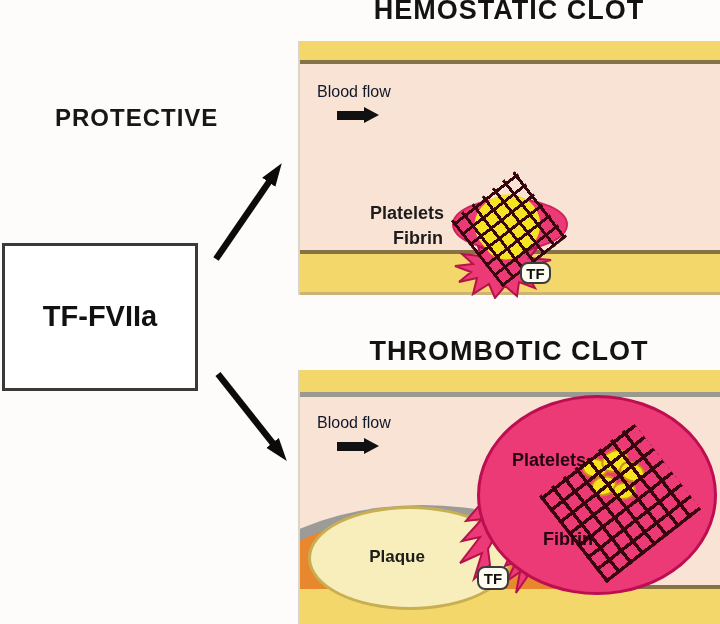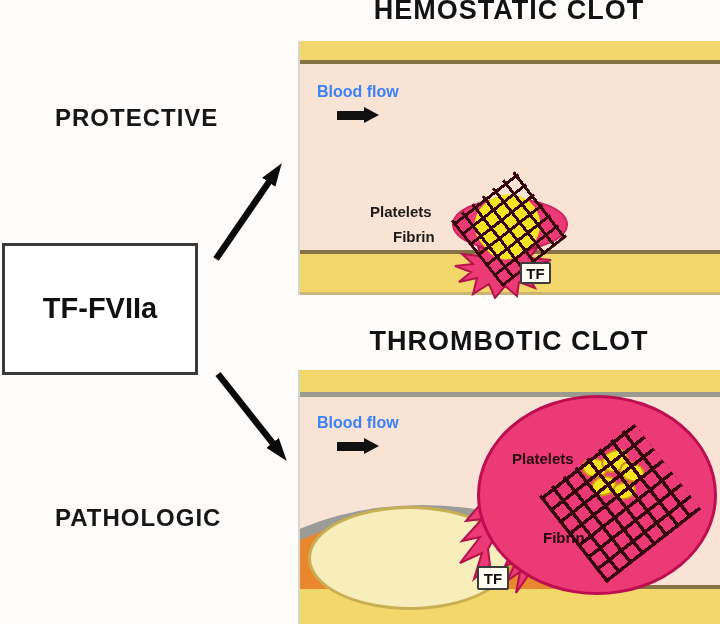--- a/index.html
+++ b/index.html
@@ -3,28 +3,28 @@
 <meta charset="utf-8">
 <style>
   * { margin:0; padding:0; box-sizing:border-box; }
   html,body { width:720px; height:624px; }
   body { font-family:"Liberation Sans", sans-serif; background:#fdfcfa; }
   #page { position:relative; width:720px; height:624px; overflow:hidden; background:#fdfcfa; }
 
   .ttl { position:absolute; left:298px; width:422px; text-align:center;
          font-weight:bold; font-size:27px; letter-spacing:1px; color:#131313; }
   #title-hemostatic { top:-5px; }
-  #title-thrombotic { top:326px; }
+  #title-thrombotic { top:336px; }
 
   .pathway-label { position:absolute; left:55px; width:235px; text-align:left;
                    font-weight:bold; font-size:24px; letter-spacing:1px; color:#171717; }
   #label-protective { top:104px; }
   #label-pathologic { top:504px; }
 
-  #source-box { position:absolute; left:2px; top:243px; width:196px; height:132px;
+  #source-box { position:absolute; left:2px; top:243px; width:196px; height:148px;
                 background:#ffffff; border:3px solid #3a3a3a;
                 display:flex; flex-direction:column; align-items:center; justify-content:center;
                 font-weight:bold; font-size:29px; line-height:1.3; color:#111; }
 
   #arrow-layer { position:absolute; left:0; top:0; width:720px; height:624px; pointer-events:none; }
 
   
   .vessel { position:absolute; left:298px; width:422px; height:254px;
             border-left:2px solid #d8d5ca; overflow:visible; }
   #vessel-top { top:41px; }
@@ -44,27 +44,27 @@
   #vessel-top .l5 { top:213px; height:38px; }
   #vessel-top .l6 { top:251px; height:3px; }
 
   
   #vessel-bottom .l1 { top:0; height:22px; }
   #vessel-bottom .l2 { top:22px; height:5px; }
   #vessel-bottom .l3 { top:27px; height:188px; }
   #vessel-bottom .l4 { top:215px; height:4px; }
   #vessel-bottom .l5 { top:219px; height:35px; }
 
-  .blood-flow { position:absolute; font-weight:bold; font-size:16px; color:#3b82f6; z-index:6; }
+  .blood-flow { position:absolute; font-weight:normal; font-size:16px; color:#0f172a; z-index:6; }
   .flow-arrow { position:absolute; display:flex; align-items:center; z-index:6; }
   .flow-shaft { width:27px; height:9px; background:#111; }
   .flow-head  { width:0; height:0; border-top:8px solid transparent;
                 border-bottom:8px solid transparent; border-left:15px solid #111; }
 
-  .small-label { position:absolute; font-weight:bold; font-size:15px; color:#1c1c1c; z-index:7; }
+  .small-label { position:absolute; font-weight:bold; font-size:18px; color:#1c1c1c; z-index:7; }
 
   .clot { position:absolute; background:#ec3a76; border-radius:50%; }
   #clot-small { left:152px; top:157px; width:116px; height:53px;
                 border:2px solid #cf245e; z-index:1; }
   #clot-large { left:177px; top:25px; width:240px; height:200px;
                 border:3px solid #bc0e51; z-index:4; }
 
   .mesh { position:absolute; transform:rotate(-38deg);
           background-image:
             repeating-linear-gradient(90deg, #38060f 0, #38060f 3px, transparent 3px, transparent 13px),
@@ -76,21 +76,21 @@
             repeating-linear-gradient(0deg, #38060f 0, #38060f 3.5px, transparent 3.5px, transparent 15px); }
 
   #platelet-mass-top { position:absolute; left:176px; top:153px; width:64px; height:62px;
                        background:#f4e322; border-radius:45% 55% 50% 40%;
                        transform:rotate(-38deg); z-index:3; }
 
   .platelet { position:absolute; background:#f6e41f; border:2px solid #d09018;
               border-radius:50% 42% 55% 45%; z-index:5; }
 
   .tf-badge { position:absolute; background:#fffdf2; border:2px solid #3c3c3c;
-              border-radius:2px; display:flex; align-items:center; justify-content:center;
+              border-radius:8px; display:flex; align-items:center; justify-content:center;
               font-weight:bold; font-size:15px; color:#111; z-index:8; }
   #tf-top { left:220px; top:221px; width:31px; height:22px; }
   #tf-bottom { left:177px; top:196px; width:32px; height:24px; }
 
   .burst-svg { position:absolute; z-index:2; }
 
   
   #plaque-arc-clip { position:absolute; left:0; top:27px; width:422px; height:192px;
                      overflow:hidden; z-index:1; }
   .arc { position:absolute; border-radius:50%; }
@@ -106,21 +106,20 @@
 </style>
 </head>
 <body>
 
 <div id="page">
 
   <div class="ttl" id="title-hemostatic">HEMOSTATIC CLOT</div>
   <div class="ttl" id="title-thrombotic">THROMBOTIC CLOT</div>
 
   <div class="pathway-label" id="label-protective">PROTECTIVE</div>
-  <div class="pathway-label" id="label-pathologic">PATHOLOGIC</div>
 
   <div id="source-box">
     <span>TF-FVIIa</span>
   </div>
 
   <svg id="arrow-layer" viewBox="0 0 720 624" xmlns="http://www.w3.org/2000/svg">
     <defs>
       <marker id="ah" markerUnits="userSpaceOnUse" markerWidth="26" markerHeight="22" refX="4" refY="10" orient="auto">
         <path d="M0,2 L23,10 L0,18 Z" fill="#0b0b0b"></path>
       </marker>
@@ -191,20 +190,21 @@
     <div class="platelet" style="left:319px; top:92px; width:26px; height:20px; transform:rotate(30deg);"></div>
     <div class="platelet" style="left:291px; top:106px; width:26px; height:20px; transform:rotate(-10deg);"></div>
     <div class="platelet" style="left:312px; top:112px; width:24px; height:18px;"></div>
 
     <div class="mesh" id="mesh-bottom"></div>
 
     <div class="small-label on-pink" style="left:212px; top:80px;">Platelets</div>
     <div class="small-label on-pink" style="left:243px; top:159px;">Fibrin</div>
 
     <div id="plaque-text">
+      <div>Plaque</div>
     </div>
 
     <div class="tf-badge" id="tf-bottom">
       <span>TF</span>
     </div>
   </div>
 
 </div>
 
 </body></html>

